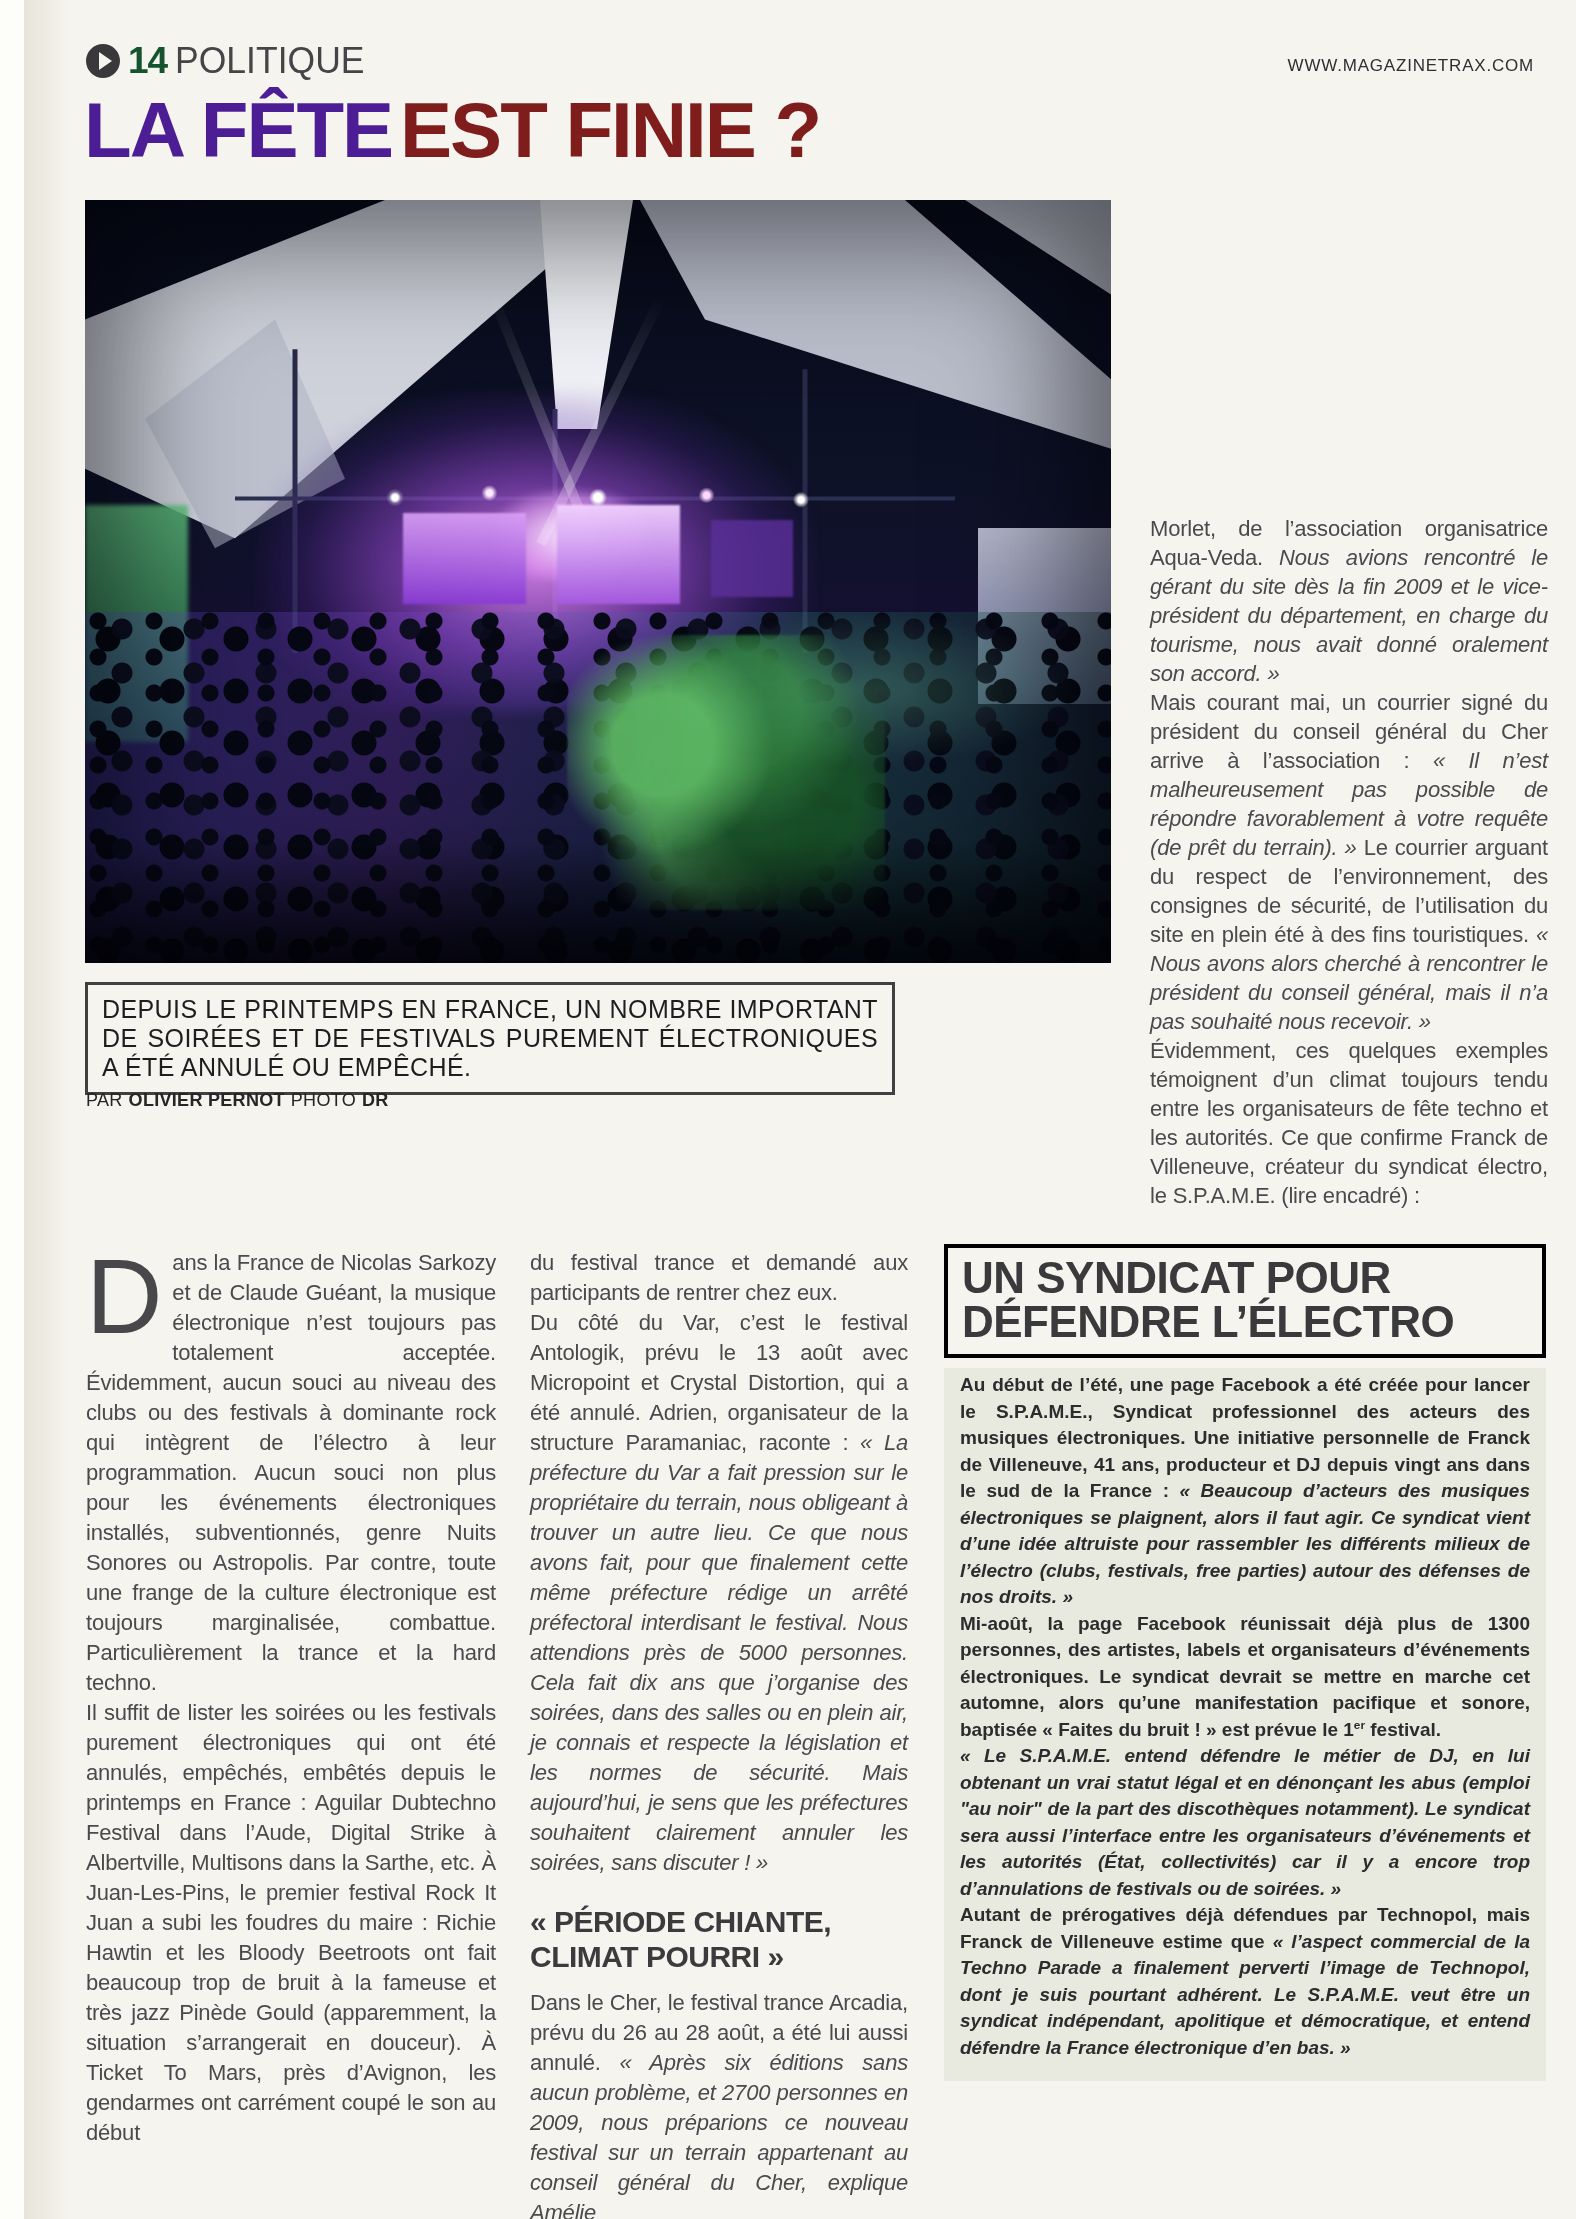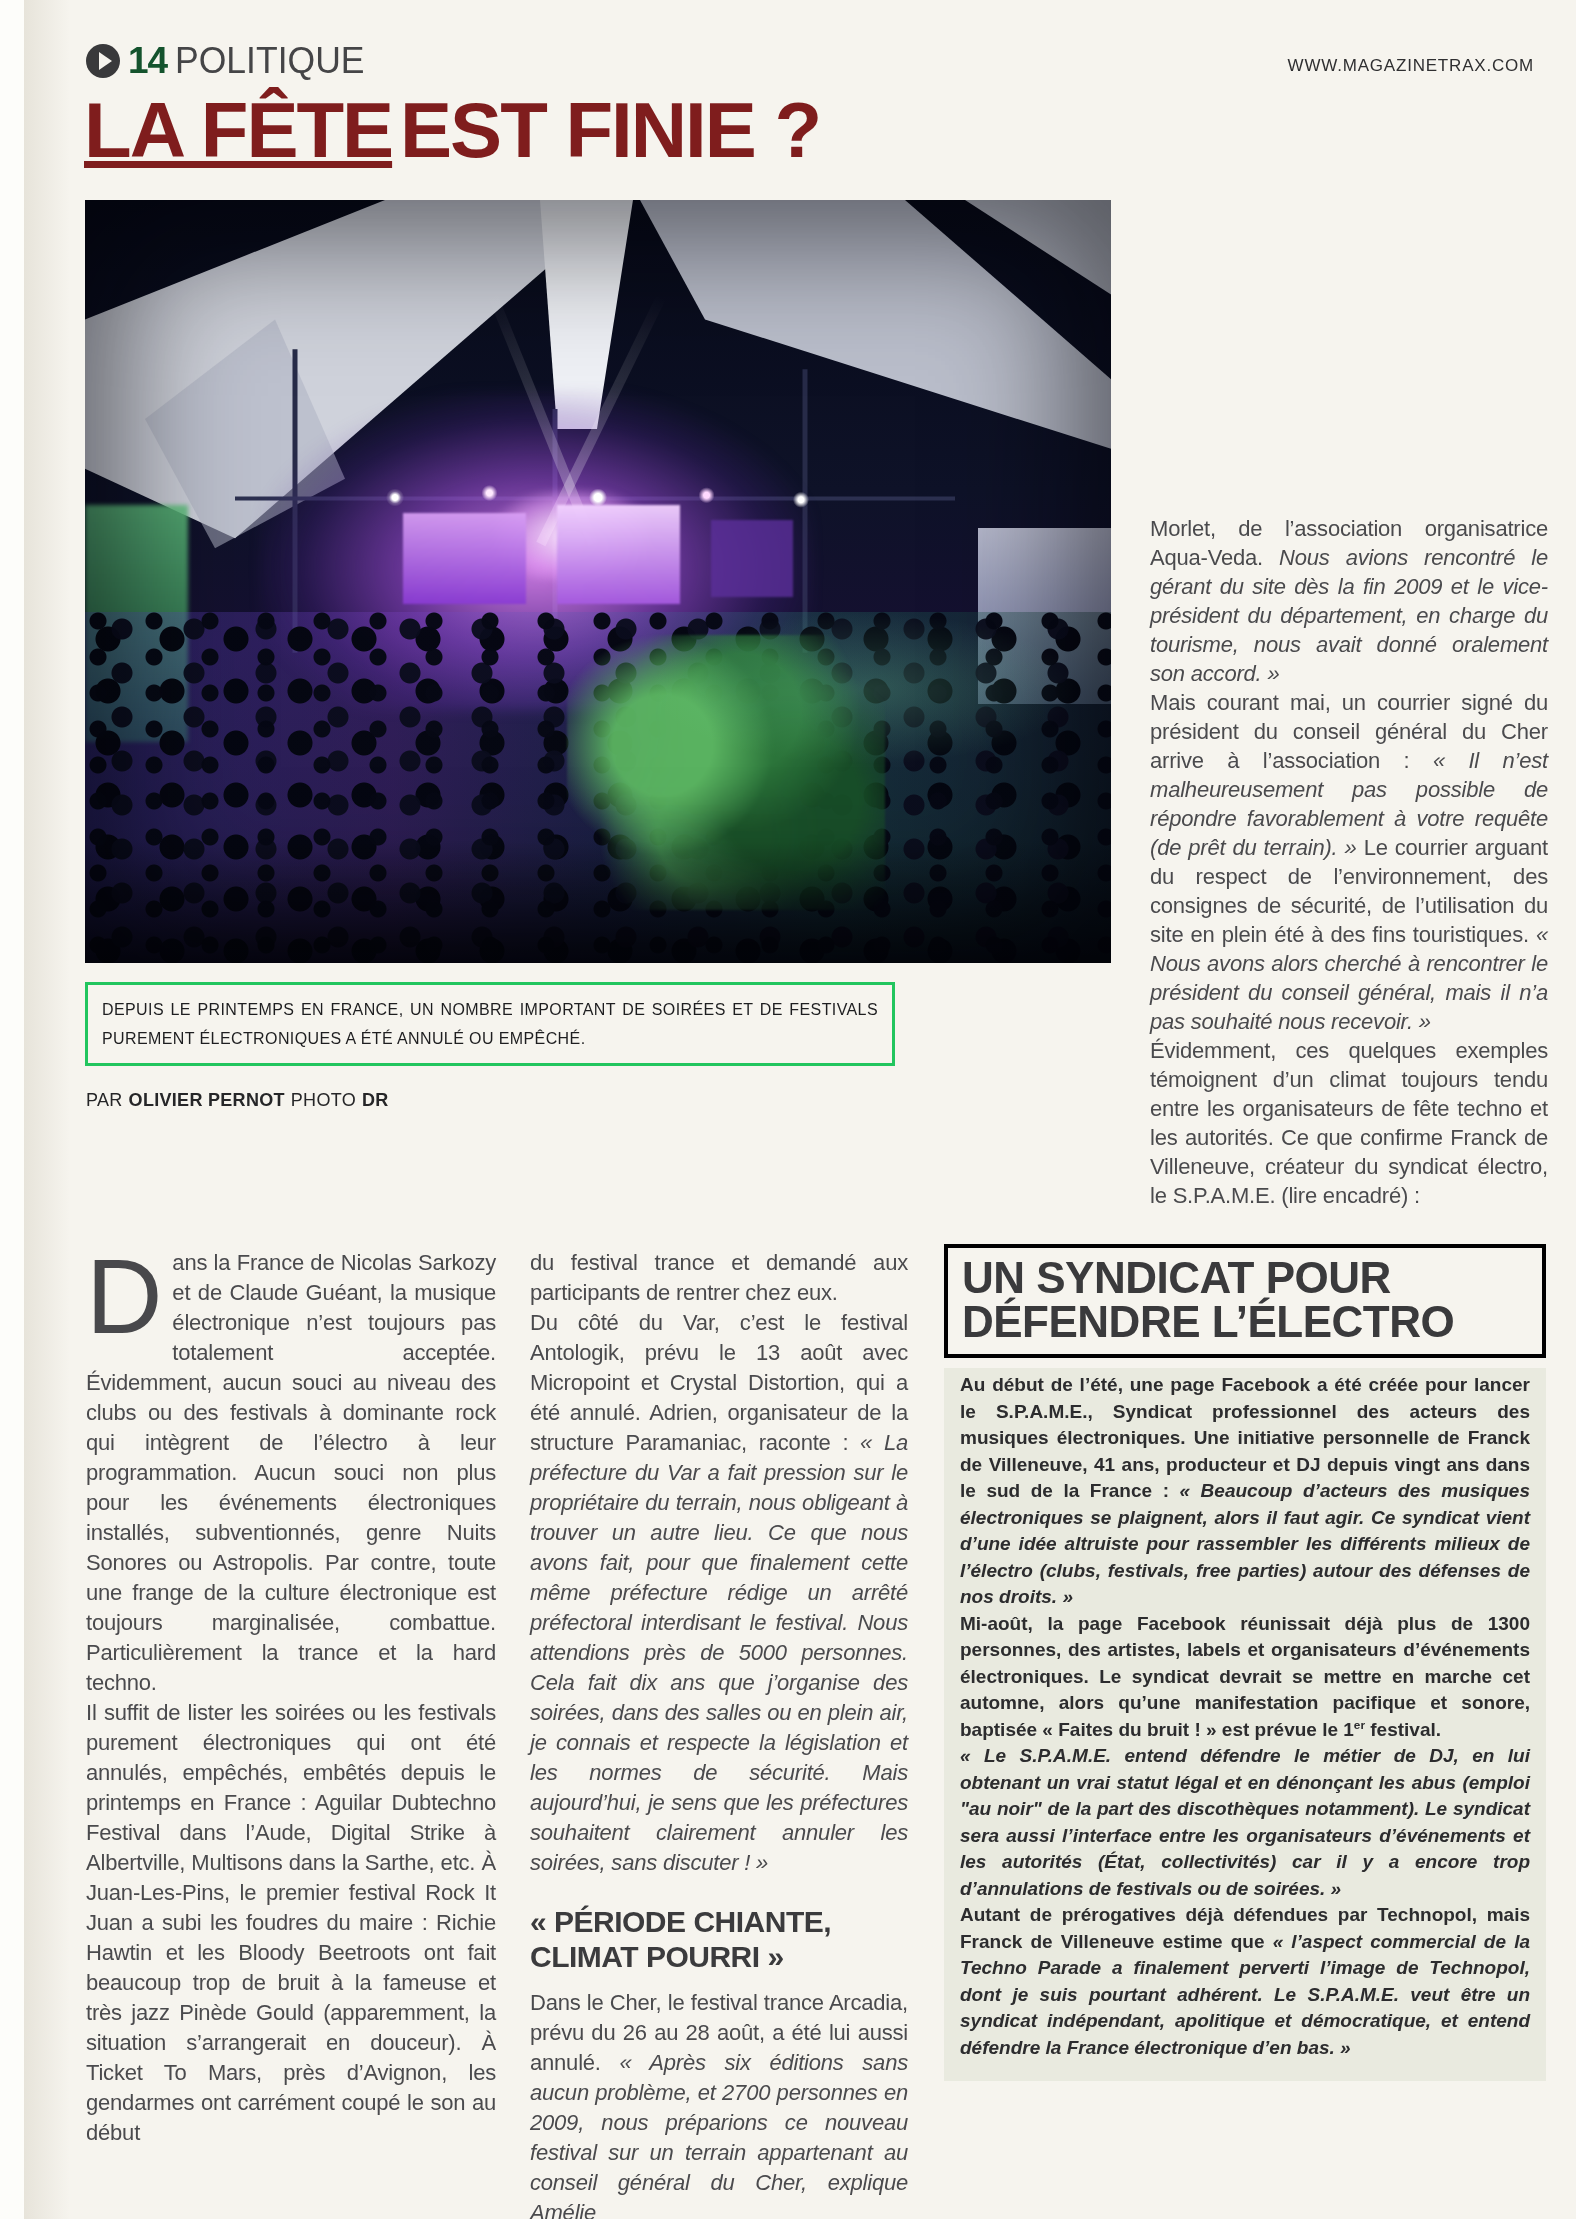--- a/index.html
+++ b/index.html
@@ -16,21 +16,21 @@
   .play::after{content:"";position:absolute;left:13px;top:8px;width:0;height:0;
                border-top:9px solid transparent;border-bottom:9px solid transparent;
                border-left:13px solid #f6f4ee;}
   .pagenum{font-size:37px;font-weight:bold;color:#14532d;letter-spacing:-1px;line-height:34px;}
   .section{font-size:37px;font-weight:400;color:#454547;letter-spacing:0;line-height:34px;transform:scaleX(.96);transform-origin:left;}
   .url{position:absolute;right:0;top:12px;font-size:17px;letter-spacing:.8px;color:#2f2f31;}
 
   
   .headline{position:absolute;left:84px;top:84px;font-size:78px;font-weight:bold;
             letter-spacing:-2px;white-space:nowrap;line-height:92px;}
-  .hl-yellow{color:#7f1d1d;text-decoration:underline;}
+  .hl-yellow{color:#4c1d95;}
   .hl-dark{color:#7f1d1d;margin-left:8px;}
 
   
   .photo{position:absolute;left:85px;top:200px;width:1026px;height:763px;background:#0b0e20;overflow:hidden;}
   .ph-sky{position:absolute;inset:0;
     background:linear-gradient(180deg,#070a18 0%,#0e1228 38%,#151031 58%,#0a0d1e 100%);}
   .ph-canopy{position:absolute;left:0;top:0;width:100%;height:60%;}
   .ph-glow{position:absolute;left:17%;top:25%;width:54%;height:42%;
     background:radial-gradient(ellipse at 50% 55%,rgba(233,140,255,.85) 0%,rgba(168,80,230,.55) 35%,rgba(90,40,160,.25) 60%,rgba(0,0,0,0) 75%);
     filter:blur(6px);}
@@ -70,22 +70,22 @@
       radial-gradient(circle at 23px 27px, rgba(4,6,16,.98) 12px, rgba(0,0,0,0) 13px),
       linear-gradient(90deg, rgba(84,70,200,.30) 0%, rgba(130,70,210,.26) 30%, rgba(70,90,170,.22) 50%, rgba(40,130,110,.28) 72%, rgba(15,50,45,.38) 100%);
     background-size:56px 36px,72px 44px,64px 52px,100% 100%;}
   .ph-crowd-glow{position:absolute;left:55%;bottom:26%;width:42%;height:20%;
     background:radial-gradient(ellipse,rgba(120,220,160,.25),rgba(0,0,0,0) 70%);}
   .ph-crowd-fade{position:absolute;left:0;bottom:0;width:100%;height:16%;
     background:linear-gradient(180deg,rgba(0,0,0,0),rgba(3,4,10,.85));}
   .ph-vignette{position:absolute;inset:0;box-shadow:inset 0 0 130px 40px rgba(0,0,5,.55);}
 
   
-  .caption-box{position:absolute;left:85px;top:982px;width:776px;border:3px solid #22c55e;
-    padding:10px 14px;font-size:16px;line-height:29px;letter-spacing:.4px;color:#1e1e20;
+  .caption-box{position:absolute;left:85px;top:982px;width:776px;border:3px solid #404040;
+    padding:10px 14px;font-size:25px;line-height:29px;letter-spacing:.4px;color:#1e1e20;
     text-align:justify;background:transparent;}
   .byline{position:absolute;left:86px;top:1090px;font-size:18px;color:#262628;letter-spacing:.3px;}
   .byline b{font-weight:bold;}
   .byline span{margin-right:6px;}
 
   
   .coltext{font-size:22px;line-height:29px;letter-spacing:-.2px;color:#4a4a4d;text-align:justify;}
   .coltext p{margin:0;}
   .run-i{font-style:italic;}
   .run-bi{font-style:italic;}

